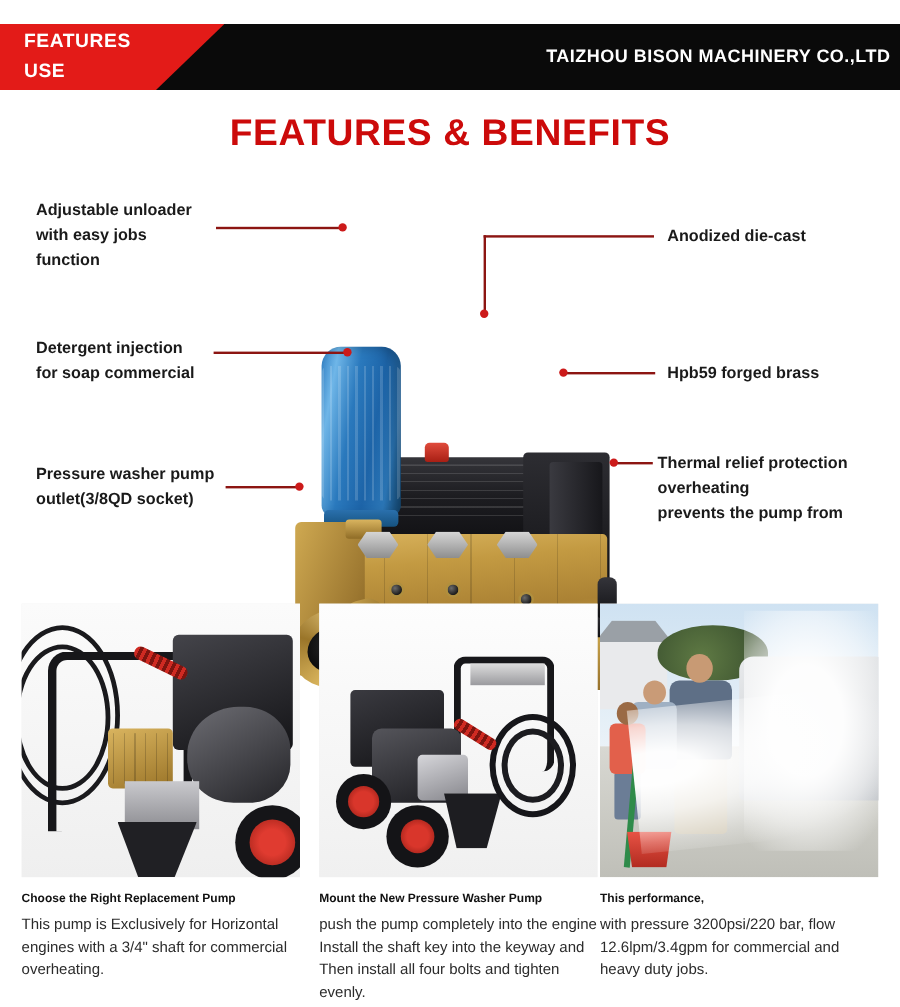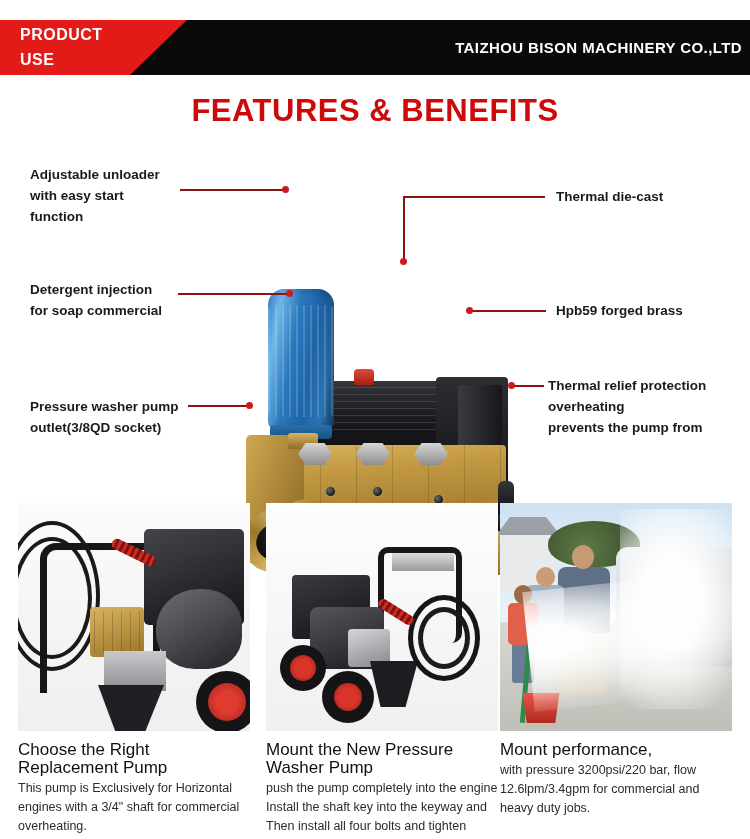--- a/index.html
+++ b/index.html
@@ -194,21 +194,21 @@
   
   .cards { position:absolute; left:0; top:503px; width:750px; height:336px; }
   .card { position:absolute; top:0; width:232px; }
   .card-photo {
     width:232px; height:228px;
     position:relative; overflow:hidden;
     background:#f2f2f2;
   }
   .card-title {
     margin-top:10px;
-    font-size:17px; font-weight:normal; color:#111;
+    font-size:10px; font-weight:bold; color:#111;
     line-height:18px;
   }
   .card-body {
     margin-top:2px;
     font-size:12.5px; color:#2b2b2b; line-height:19px;
   }
 
   
   .p1-bg { position:absolute; inset:0; background:linear-gradient(180deg,#fbfbfb,#efefef); }
   .p1-frame { position:absolute; left:22px; top:40px; width:120px; height:150px;
@@ -309,21 +309,21 @@
     background:radial-gradient(ellipse at 42% 46%, rgba(255,255,255,.95) 0 30%, rgba(255,255,255,.5) 58%, rgba(255,255,255,0) 82%);
   }
 </style>
 </head>
 <body>
 
 <div class="banner">
   <div class="banner-black"></div>
   <div class="banner-red"></div>
   <div class="banner-red-text">
-    <div>PRODUCT</div>
+    <div>FEATURES</div>
     <div>USE</div>
   </div>
   <div class="company-name">TAIZHOU BISON MACHINERY CO.,LTD</div>
 </div>
 
 <div class="section-title">FEATURES &amp; BENEFITS</div>
 
 <div class="stage">
 
   <div class="pump">
@@ -362,42 +362,42 @@
     <div class="qd-inner"></div>
     <div class="qd-screen"></div>
 
     <div class="thermal-brass"></div>
     <div class="thermal-body"></div>
     <div class="thermal-elbow"></div>
   </div>
 
   <div class="callout left" style="left:30px; top:24px; width:180px;">
     <div>Adjustable unloader</div>
-    <div>with easy start</div>
+    <div>with easy jobs</div>
     <div>function</div>
   </div>
   <div class="leader h" style="left:180px; top:49px; width:106px;"></div>
   <div class="dot" style="left:282px; top:46px;"></div>
 
   <div class="callout left" style="left:30px; top:139px; width:190px;">
     <div>Detergent injection</div>
     <div>for soap commercial</div>
   </div>
   <div class="leader h" style="left:178px; top:153px; width:112px;"></div>
   <div class="dot" style="left:286px; top:150px;"></div>
 
-  <div class="callout left" style="left:30px; top:256px; width:200px;">
+  <div class="callout left" style="left:30px; top:244px; width:200px;">
     <div>Pressure washer pump</div>
     <div>outlet(3/8QD socket)</div>
   </div>
   <div class="leader h" style="left:188px; top:265px; width:62px;"></div>
   <div class="dot" style="left:246px; top:262px;"></div>
 
   <div class="callout right" style="left:556px; top:46px; width:190px;">
-    <div>Thermal die-cast</div>
+    <div>Anodized die-cast</div>
   </div>
   <div class="leader h" style="left:403px; top:56px; width:142px;"></div>
   <div class="leader v" style="left:403px; top:56px; height:66px;"></div>
   <div class="dot" style="left:400px; top:118px;"></div>
 
   <div class="callout right" style="left:556px; top:160px; width:200px;">
     <div>Hpb59 forged brass</div>
   </div>
   <div class="leader h" style="left:470px; top:170px; width:76px;"></div>
   <div class="dot" style="left:466px; top:167px;"></div>
@@ -475,20 +475,20 @@
       <div class="p3-gpa-body"></div>
       <div class="p3-gpa-head"></div>
       <div class="p3-girl-legs"></div>
       <div class="p3-girl-body"></div>
       <div class="p3-girl-head"></div>
       <div class="p3-pole"></div>
       <div class="p3-bucket"></div>
       <div class="p3-spray"></div>
       <div class="p3-spray2"></div>
     </div>
-    <div class="card-title">Mount performance,</div>
+    <div class="card-title">This performance,</div>
     <div class="card-body">
       <div>with pressure 3200psi/220 bar, flow</div>
       <div>12.6lpm/3.4gpm for commercial and</div>
       <div>heavy duty jobs.</div>
     </div>
   </div>
 </div>
 
 </body></html>

